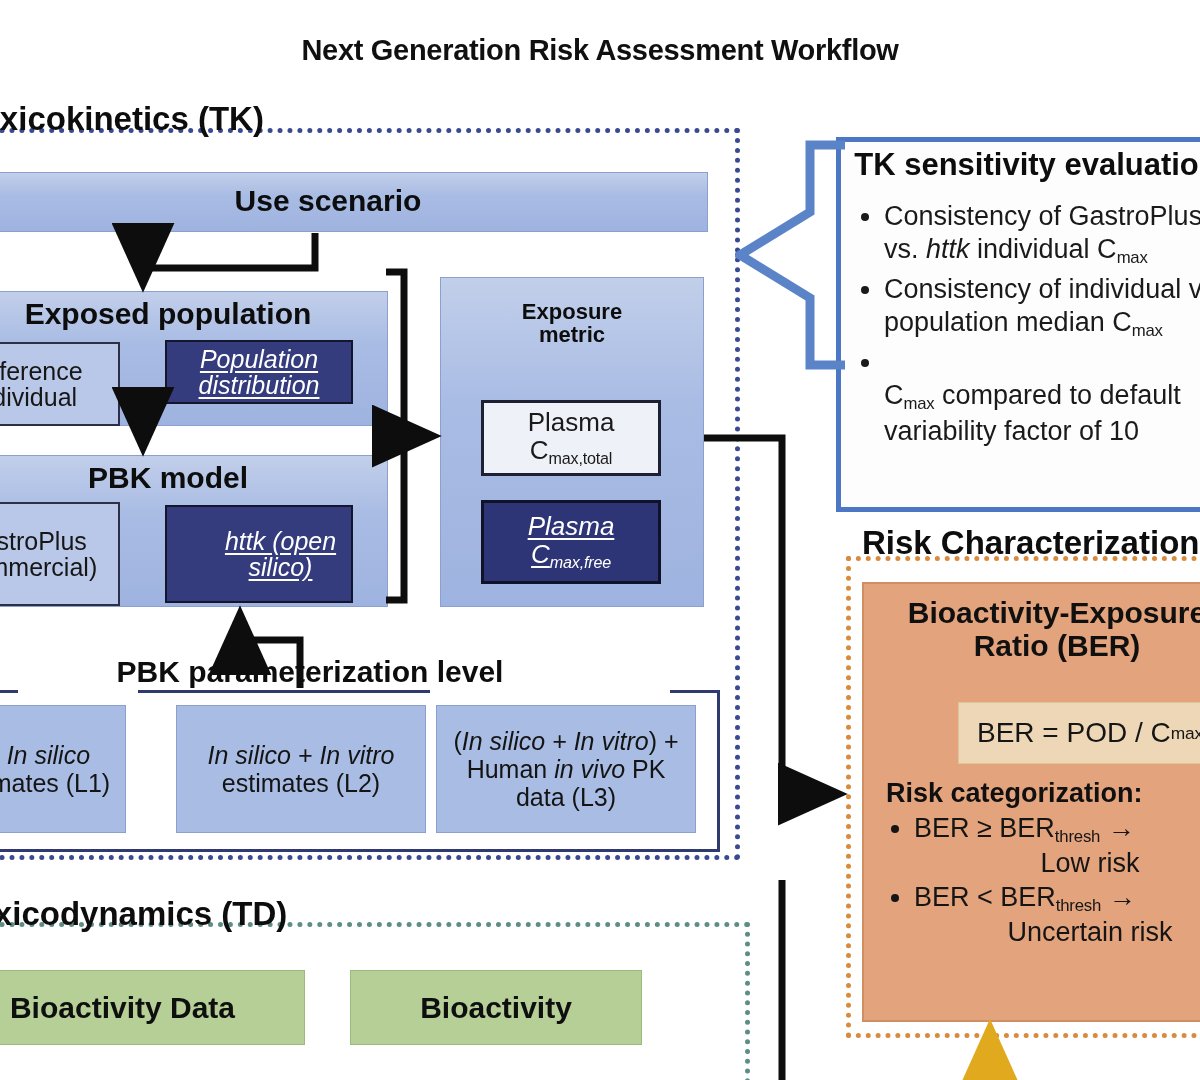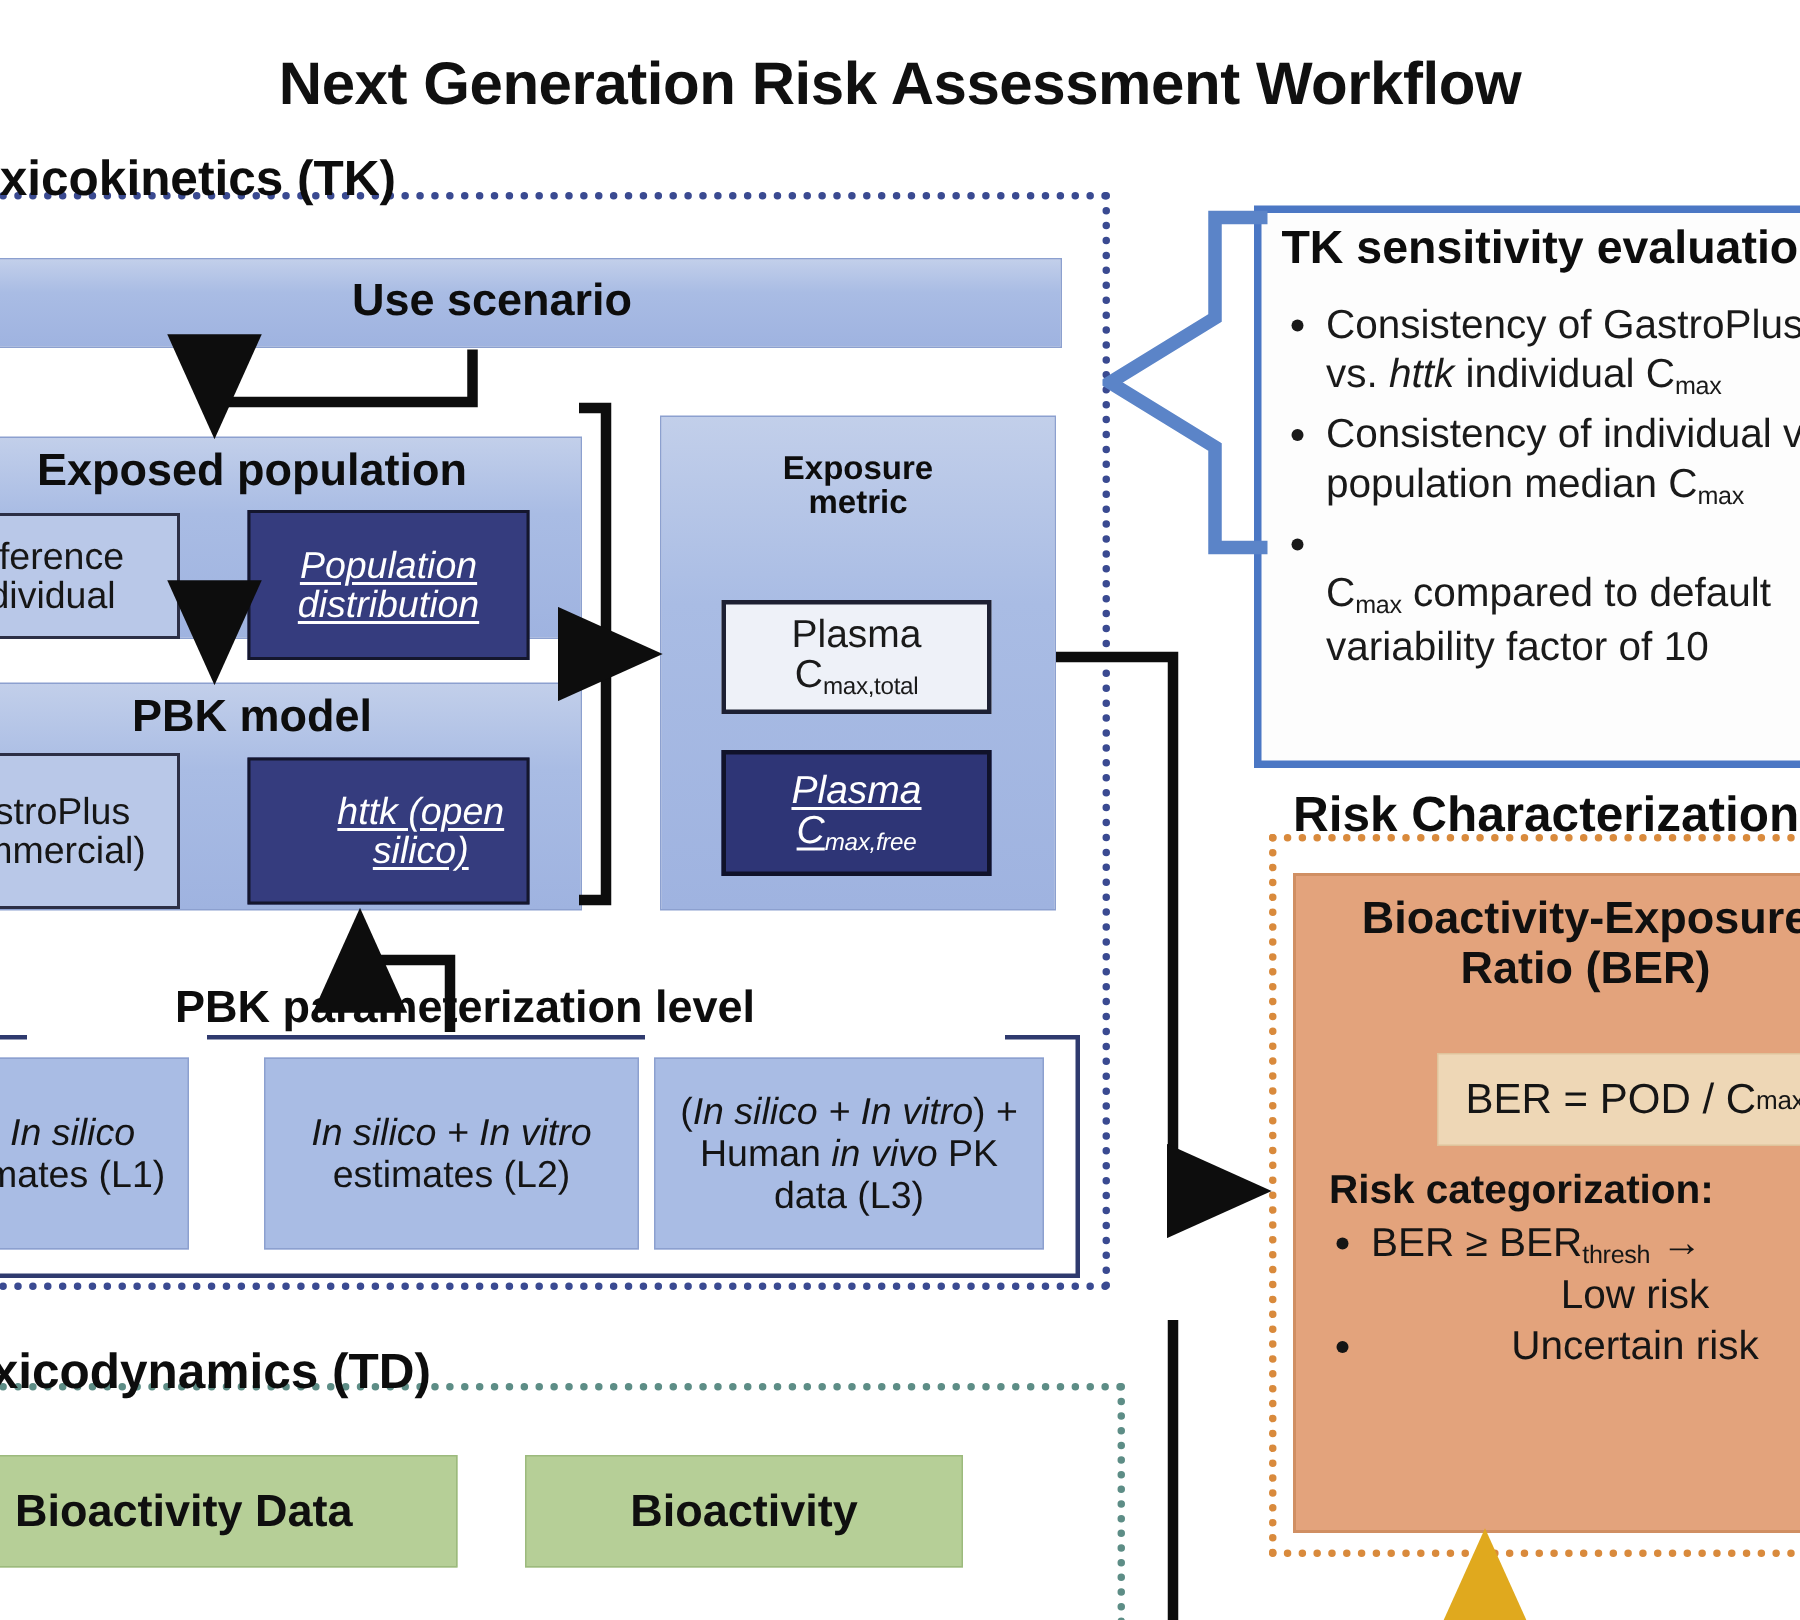--- a/index.html
+++ b/index.html
@@ -8,21 +8,21 @@
     background:#ffffff;
     font-family:"Liberation Sans", sans-serif;
     overflow:hidden;
     position:relative;
   }
   #stage{position:absolute;left:0;top:0;width:1200px;height:1080px;overflow:hidden;}
 
   
   .title{
     position:absolute;left:0;top:34px;width:1200px;
-    text-align:center;font-size:40px;font-weight:bold;color:#101010;
+    text-align:center;font-size:29px;font-weight:bold;color:#101010;
     letter-spacing:-0.3px;
   }
 
   
   .sec-head{
     position:absolute;font-size:33px;font-weight:bold;color:#0d0d0d;
     white-space:nowrap;
   }
   #tk-head{left:-38px;top:100px;}
   #td-head{left:-44px;top:895px;}
@@ -76,21 +76,21 @@
     background:#b9c8e8;border:2px solid #2c2f45;
     color:#161616;font-size:25px;
   }
   .sub-dark{
     background:#353c7e;border:2px solid #14162d;
     color:#ffffff;font-size:25px;font-style:italic;
   }
   .sub-dark span{text-decoration:underline;text-underline-offset:3px;}
 
   #ref-individual{left:-70px;top:342px;width:190px;height:84px;}
-  #pop-dist{left:165px;top:340px;width:188px;height:100px;}
+  #pop-dist{left:165px;top:340px;width:188px;height:64px;}
   #gastroplus{left:-70px;top:502px;width:190px;height:104px;}
   #httk{left:165px;top:505px;width:188px;height:98px;padding-left:43px;}
 
   
   #exposure-metric{left:440px;top:277px;width:264px;height:330px;}
   #exposure-metric .panel-title{padding-top:22px;font-size:22px;}
   #plasma-total{
     left:481px;top:400px;width:180px;height:76px;
     background:#eef1f8;border:3px solid #1d2033;color:#1a1a1a;
     font-size:26px;flex-direction:column;font-style:normal;
@@ -302,20 +302,21 @@
       <sub>max</sub>
   </div>
   <div id="risk-cat-label">Risk categorization:</div>
   <div id="risk-list">
     <ul>
       <li>
         <span class="nowrap"><span>BER ≥ BER</span><sub>thresh</sub> <span>→</span></span>
         <span class="ctr">Low risk</span>
       </li>
       <li>
+        <span class="nowrap"><span>BER &lt; BER</span><sub>thresh</sub> <span>→</span></span>
         <span class="ctr">Uncertain risk</span>
       </li>
     </ul>
   </div>
 
   <div class="green-box" id="bioactivity-data">
     <span>Bioactivity Data</span>
   </div>
   <div class="green-box" id="bioactivity">
     <span>Bioactivity</span>

